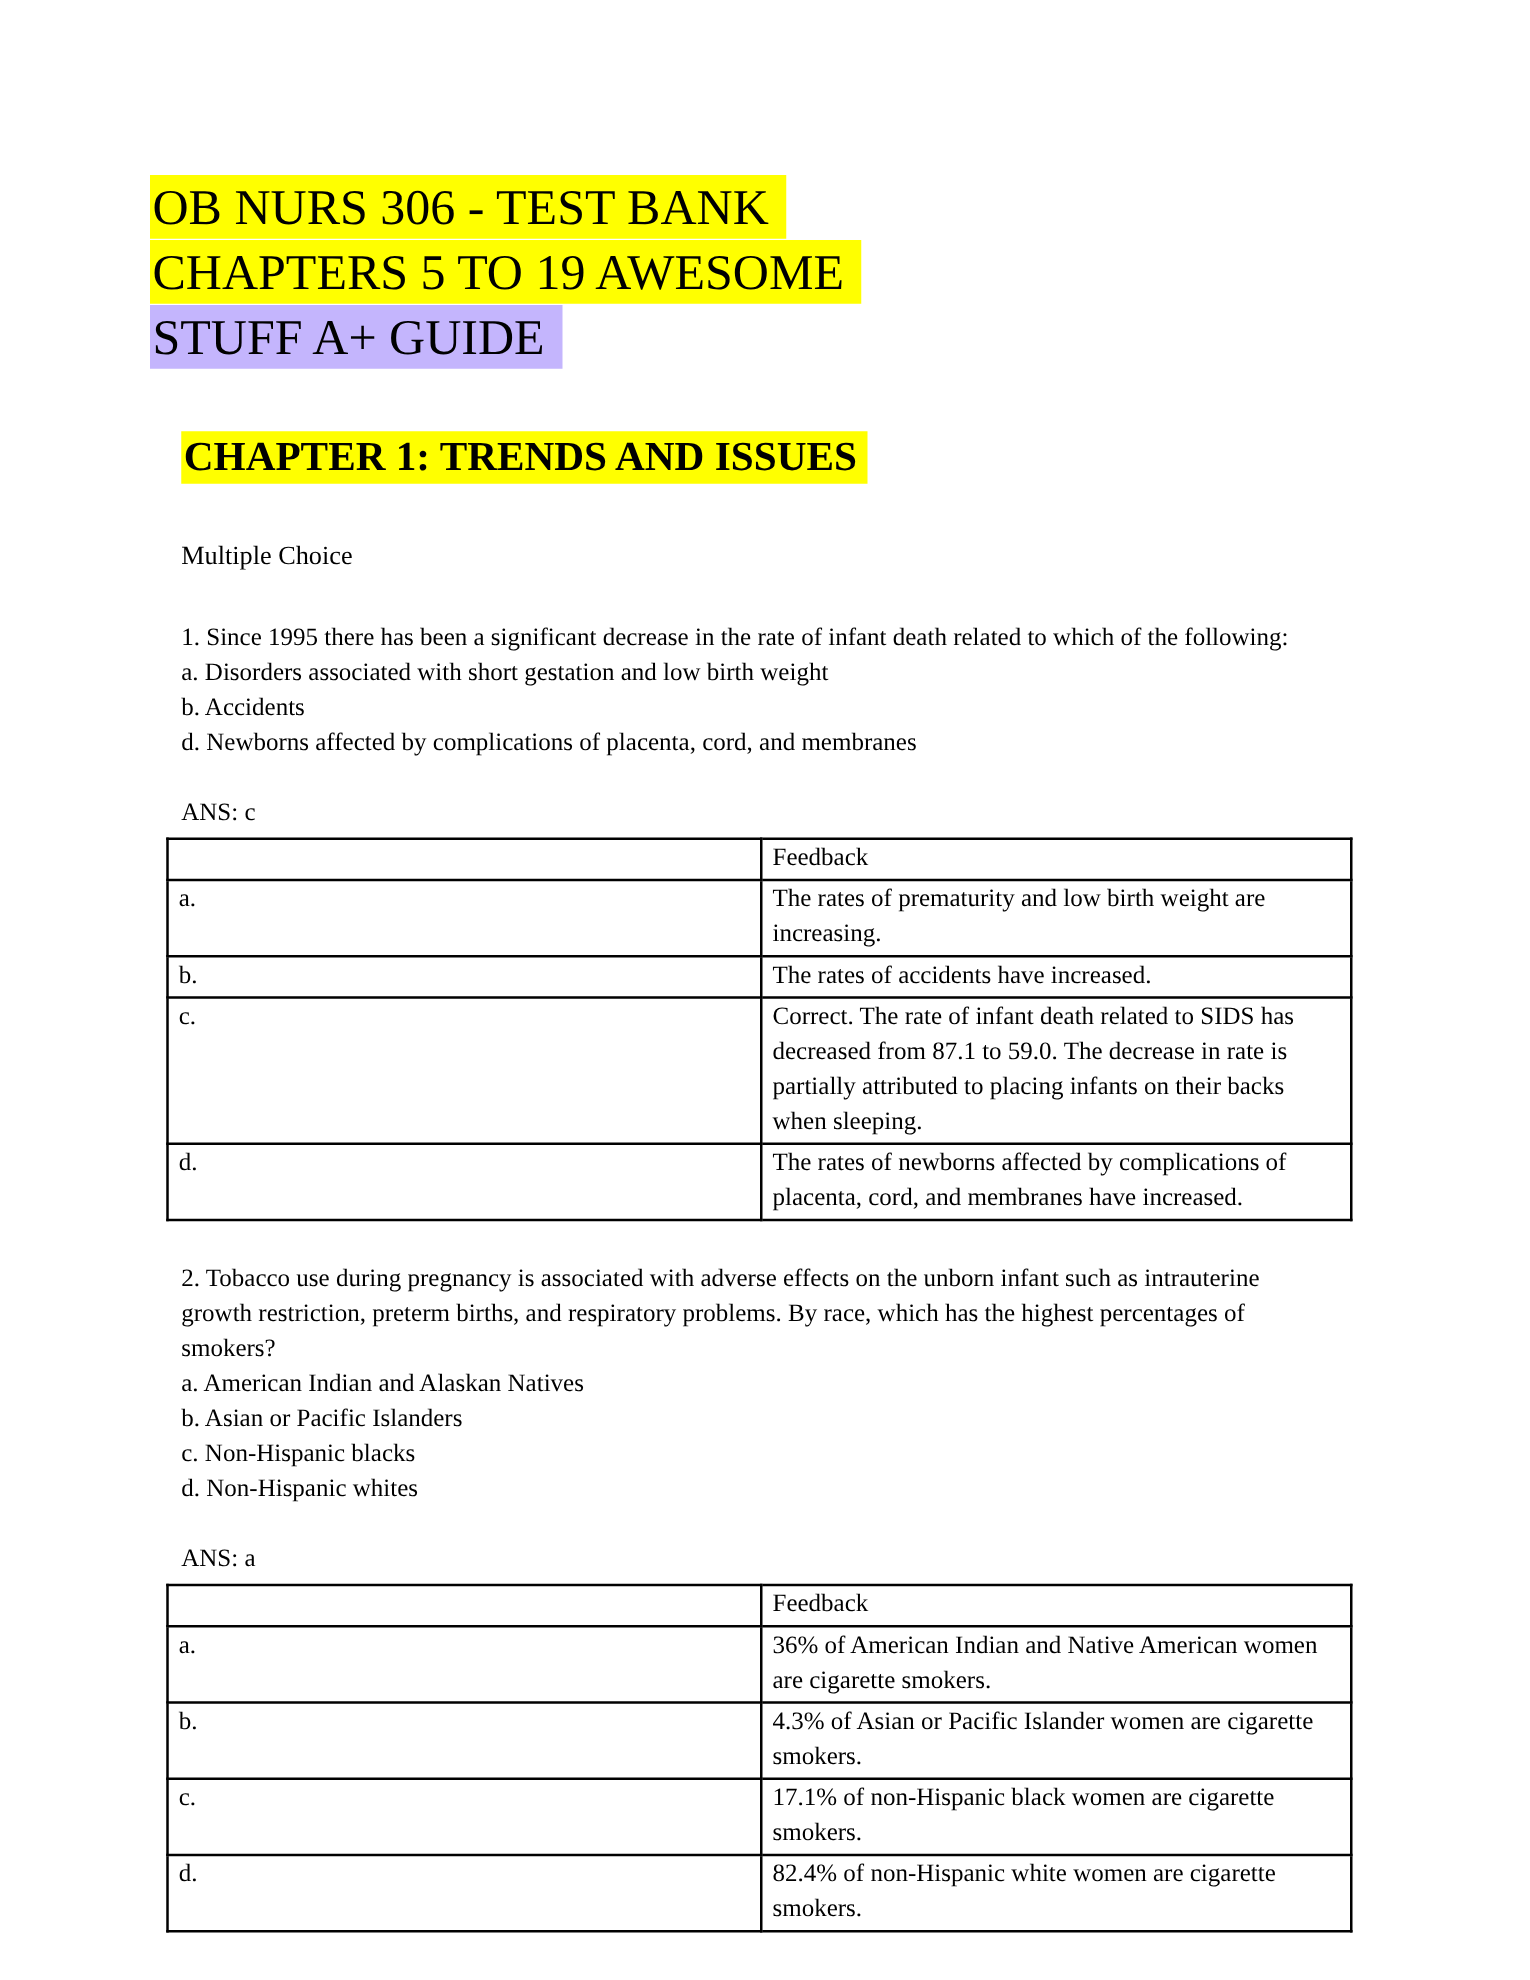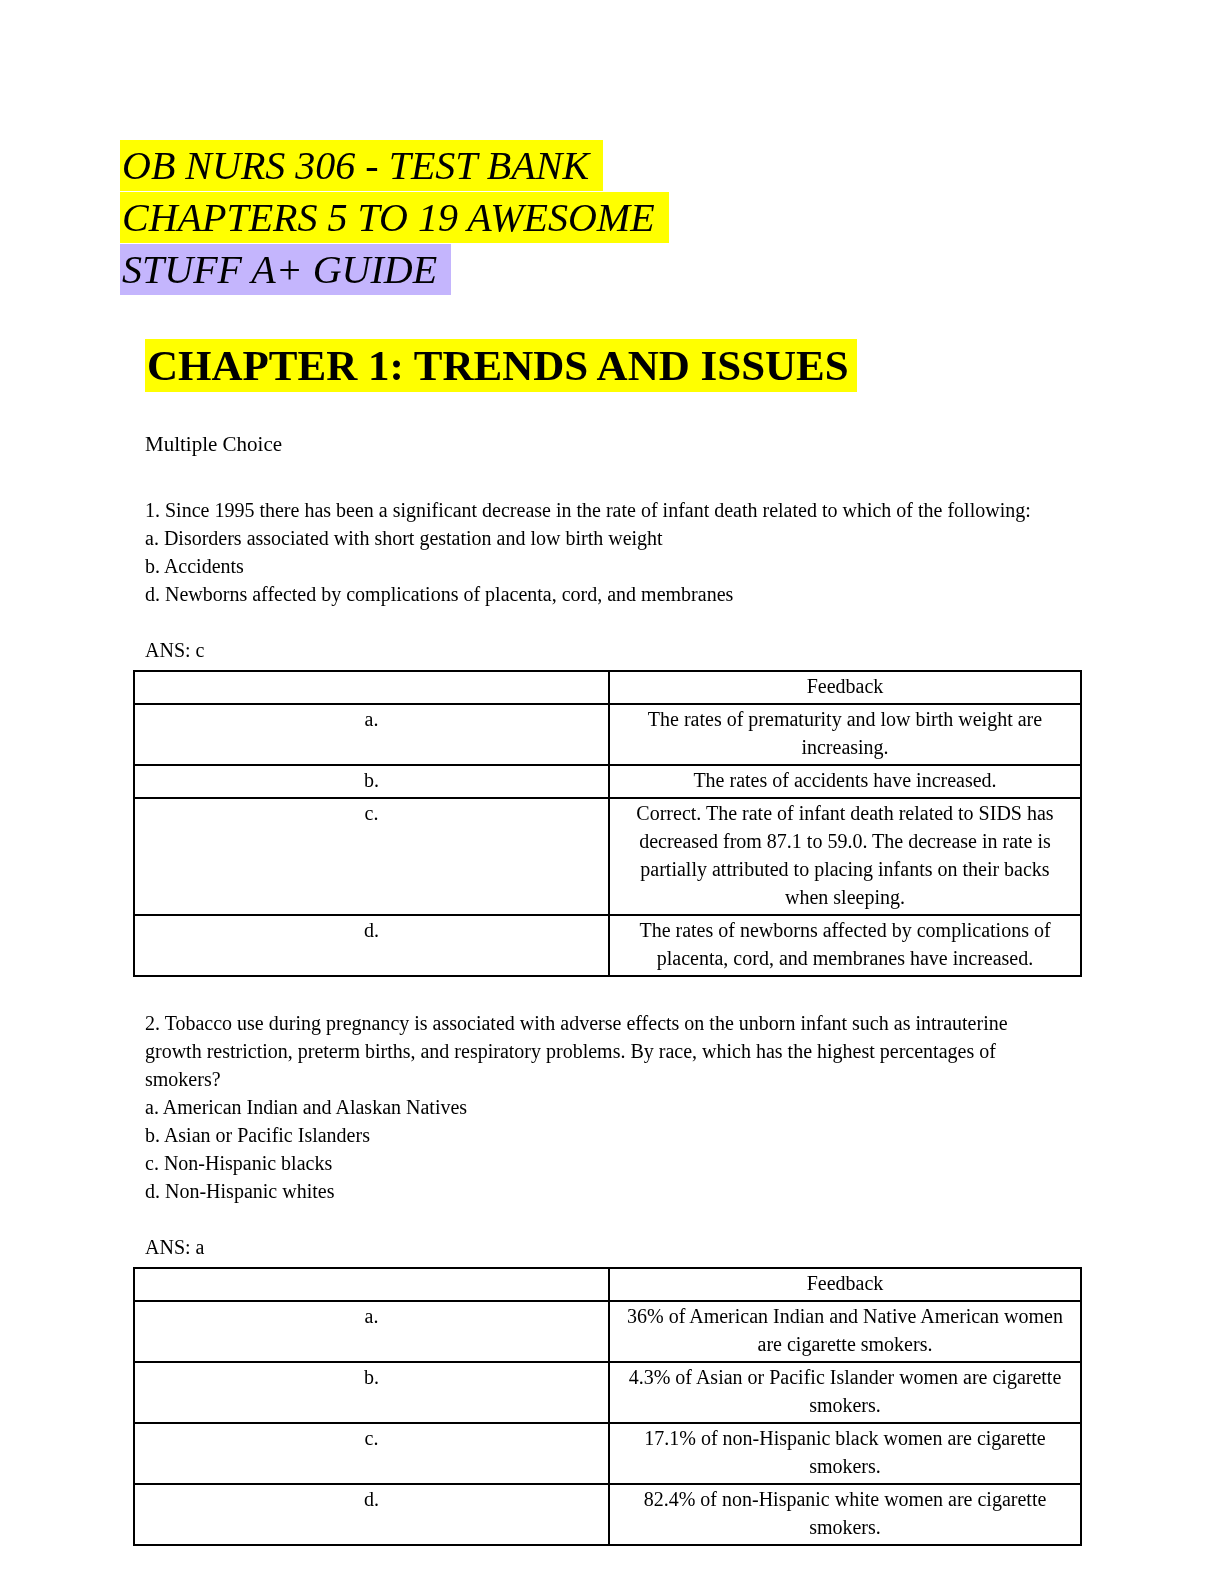--- a/index.html
+++ b/index.html
@@ -16,30 +16,29 @@
     padding: 140px 64px 0 145px;
     overflow: hidden;
     position: relative;
   }
   .doc-title {
     font-size: 40px;
     line-height: 52px;
     font-weight: 400;
     margin-left: -25px;
     margin-bottom: 48px;
-    font-style: italic;
   }
   .hl {
     background: #ffff00;
     padding: 3px 14px 3px 2px;
     -webkit-box-decoration-break: clone;
     box-decoration-break: clone;
   }
   .chapter-heading {
-    font-size: 43px;
+    font-size: 33px;
     line-height: 44px;
     font-weight: 700;
     margin-bottom: 42px;
   }
   .chapter-heading .hl { padding: 3px 8px 3px 2px; }
   .section-heading {
     font-size: 21px;
     font-weight: 400;
     margin-bottom: 38px;
   }
@@ -56,21 +55,20 @@
     margin-left: -12px;
     margin-bottom: 32px;
   }
   table.feedback-table col.col-option { width: 475px; }
   table.feedback-table col.col-feedback { width: 472px; }
   table.feedback-table td {
     border: 2px solid #000000;
     vertical-align: top;
     padding: 0px 8px 3px 8px;
     line-height: 28px;
-    text-align: center;
   }
   .q2 { margin-top: 2px; }
 </style>
 </head>
 <body>
 
 <div class="page">
 
   <h1 class="doc-title"><span class="hl" style="background-color: rgb(255, 255, 0);">OB NURS 306 - TEST BANK</span><br><span class="hl" style="background-color: rgb(255, 255, 0);">CHAPTERS 5 TO 19 AWESOME</span><br><span class="hl" style="background-color: #c4b5fd;">STUFF A+ GUIDE</span></h1>
 

